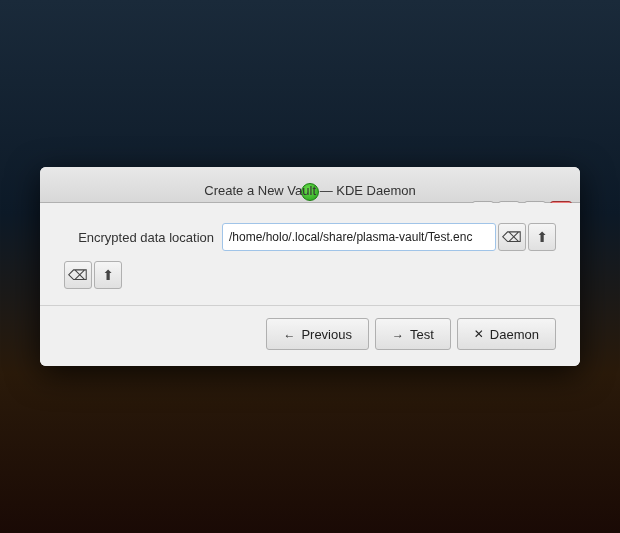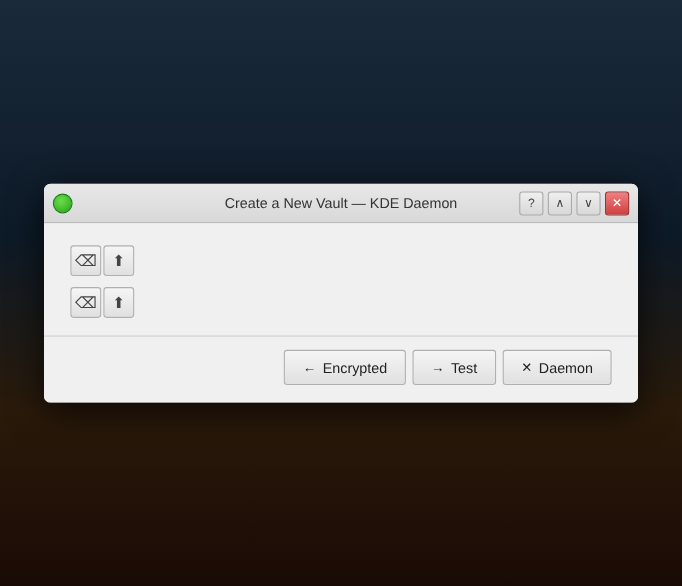--- a/index.html
+++ b/index.html
@@ -31,20 +31,21 @@
 
     .title-bar {
       background: linear-gradient(180deg, #e8e8e8 0%, #d8d8d8 100%);
       border-bottom: 1px solid #b0b0b0;
       padding: 16px 8px;
       height: 36px;
       display: flex;
       align-items: center;
       justify-content: space-between;
       flex-shrink: 0;
+      flex-direction: column;
     }
 
     .title-bar-left {
       display: flex;
       align-items: center;
       gap: 6px;
     }
 
     .title-bar-icon {
       width: 18px;
@@ -199,21 +200,23 @@
       <button class="title-btn">∧</button>
       <button class="title-btn">∨</button>
       <button class="title-btn close-btn">✕</button>
     </div>
   </div>
 
   <div class="dialog-body">
     <div class="form-section">
 
       <div class="form-row">
+        <label class="form-label">Encrypted data location</label>
         <div class="input-wrapper">
+          <input class="text-input" type="text" value="/home/holo/.local/share/plasma-vault/Test.enc" style="">
           <button class="input-btn">
             <span>⌫</span>
           </button>
           <button class="input-btn">
             <span>⬆</span>
           </button>
         </div>
       </div>
 
       <div class="form-row">
@@ -227,21 +230,21 @@
         </div>
       </div>
     </div>
 
     <div class="spacer"></div>
   </div>
 
   <div class="dialog-footer">
     <button class="footer-btn">
       <span class="btn-icon">←</span>
-      <span>Encrypted</span>
+      <span>Previous</span>
     </button>
     <button class="footer-btn">
       <span class="btn-icon">→</span>
       <span>Test</span>
     </button>
     <button class="footer-btn">
       <span class="btn-icon">✕</span>
       <span>Daemon</span>
     </button>
   </div>

